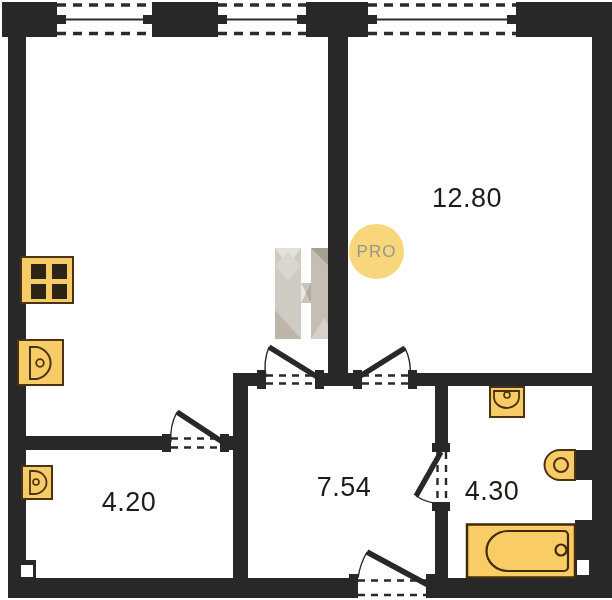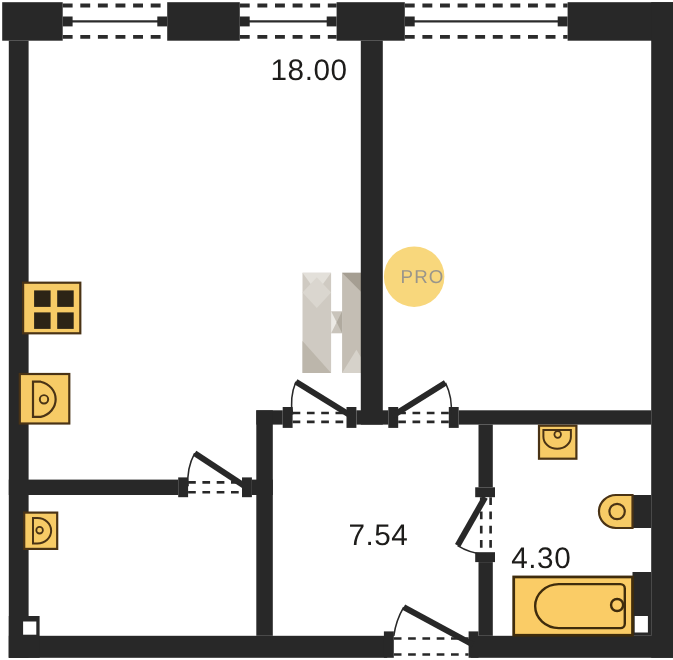--- a/index.html
+++ b/index.html
@@ -10,21 +10,21 @@
   .stage svg{position:absolute;left:0;top:0;}
   .room-label{
     position:absolute;transform:translate(-50%,-50%);
     font-size:27px;color:#1d1c1a;letter-spacing:.5px;white-space:nowrap;
   }
   .total-block{position:absolute;left:127px;top:194px;}
   .accent-bar{width:86px;height:9px;background:#F1C25B;margin-bottom:4px;}
   .total-num{font-size:32px;font-weight:bold;color:#14120f;letter-spacing:.5px;line-height:1;}
   .pro-badge{
     position:absolute;left:349px;top:224px;width:55px;height:55px;border-radius:50%;
-    background:#F8D77C;display:flex;align-items:center;justify-content:flex-end;
+    background:#F8D77C;display:flex;align-items:center;justify-content:center;
   }
   .pro-badge span{font-size:17px;color:#99958b;letter-spacing:1px;}
 </style>
 </head>
 <body>
 
 <div class="stage">
 
   <svg width="612" height="600" viewBox="0 0 612 600">
 
@@ -169,22 +169,23 @@
       <circle cx="561" cy="465" r="7" fill="none" stroke="#4a3315" stroke-width="2"></circle>
     </g>
 
     <g>
       <rect x="467" y="524.5" width="108" height="53" fill="#FACC66" stroke="#3f2c0c" stroke-width="2.5"></rect>
       <path d="M 508 531 H 564 A 4 4 0 0 1 568 535 V 567 A 4 4 0 0 1 564 571 H 508 A 21.5 20 0 0 1 508 531 Z" fill="none" stroke="#3f2c0c" stroke-width="2.2"></path>
       <circle cx="561" cy="550" r="5.5" fill="none" stroke="#3f2c0c" stroke-width="2.2"></circle>
     </g>
   </svg>
 
-  <div class="room-label" style="left:281px;top:64px">18.00</div>
+  <div class="room-label" style="left:467px;top:198px">12.80</div>
+  <div class="room-label" style="left:129px;top:502px">4.20</div>
   <div class="room-label" style="left:344px;top:487px">7.54</div>
-  <div class="room-label" style="left:492px;top:508px">4.30</div>
+  <div class="room-label" style="left:492px;top:491px">4.30</div>
 
 
   <div class="pro-badge">
     <span>PRO</span>
   </div>
 
 </div>
 
 </body></html>

